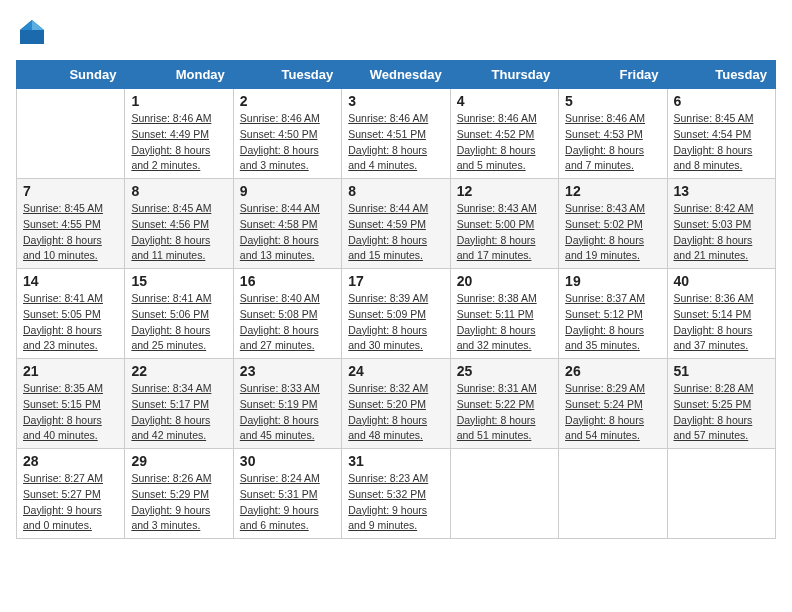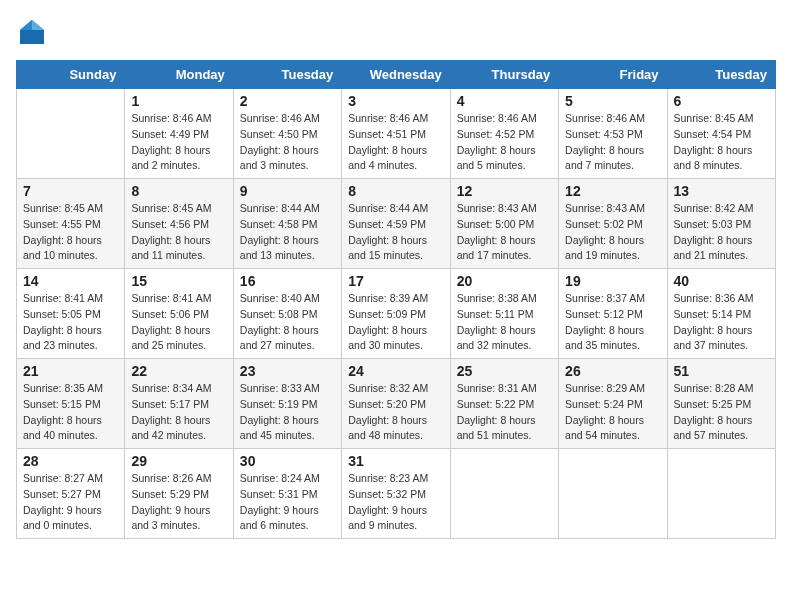--- a/index.html
+++ b/index.html
@@ -81,20 +81,21 @@
       font-size: 14px;
       font-weight: bold;
       color: #222;
       display: block;
       margin-bottom: 2px;
     }
     .day-info {
       color: #333;
       line-height: 1.5;
       font-size: 10.5px;
+      text-decoration: underline;
     }
     .empty-cell {
       background: #fff !important;
     }
     .row-even td { background: #f0f0f0; }
     .row-odd td { background: #fff; }
   </style>
 </head>
 <body>
 

